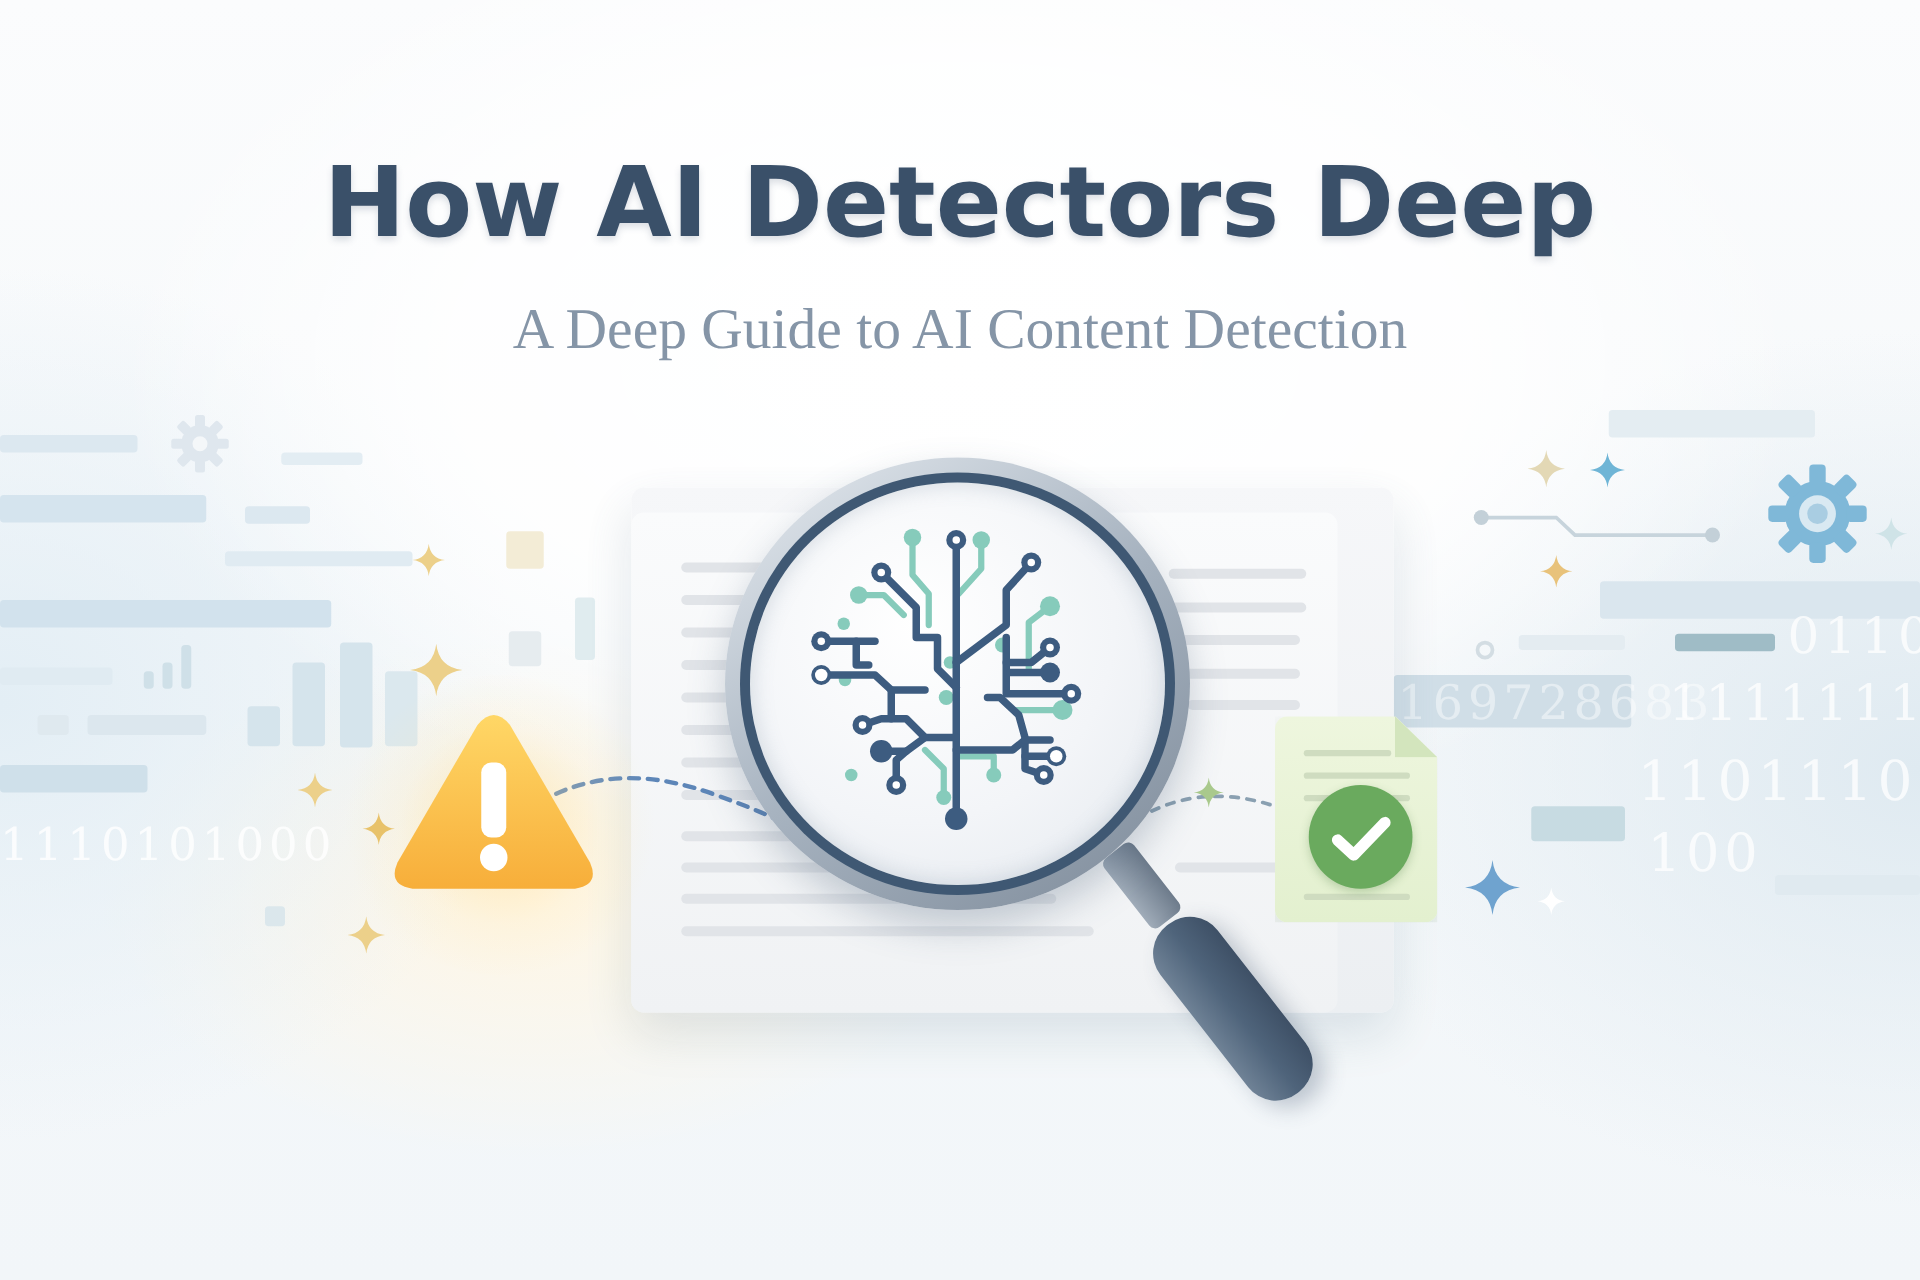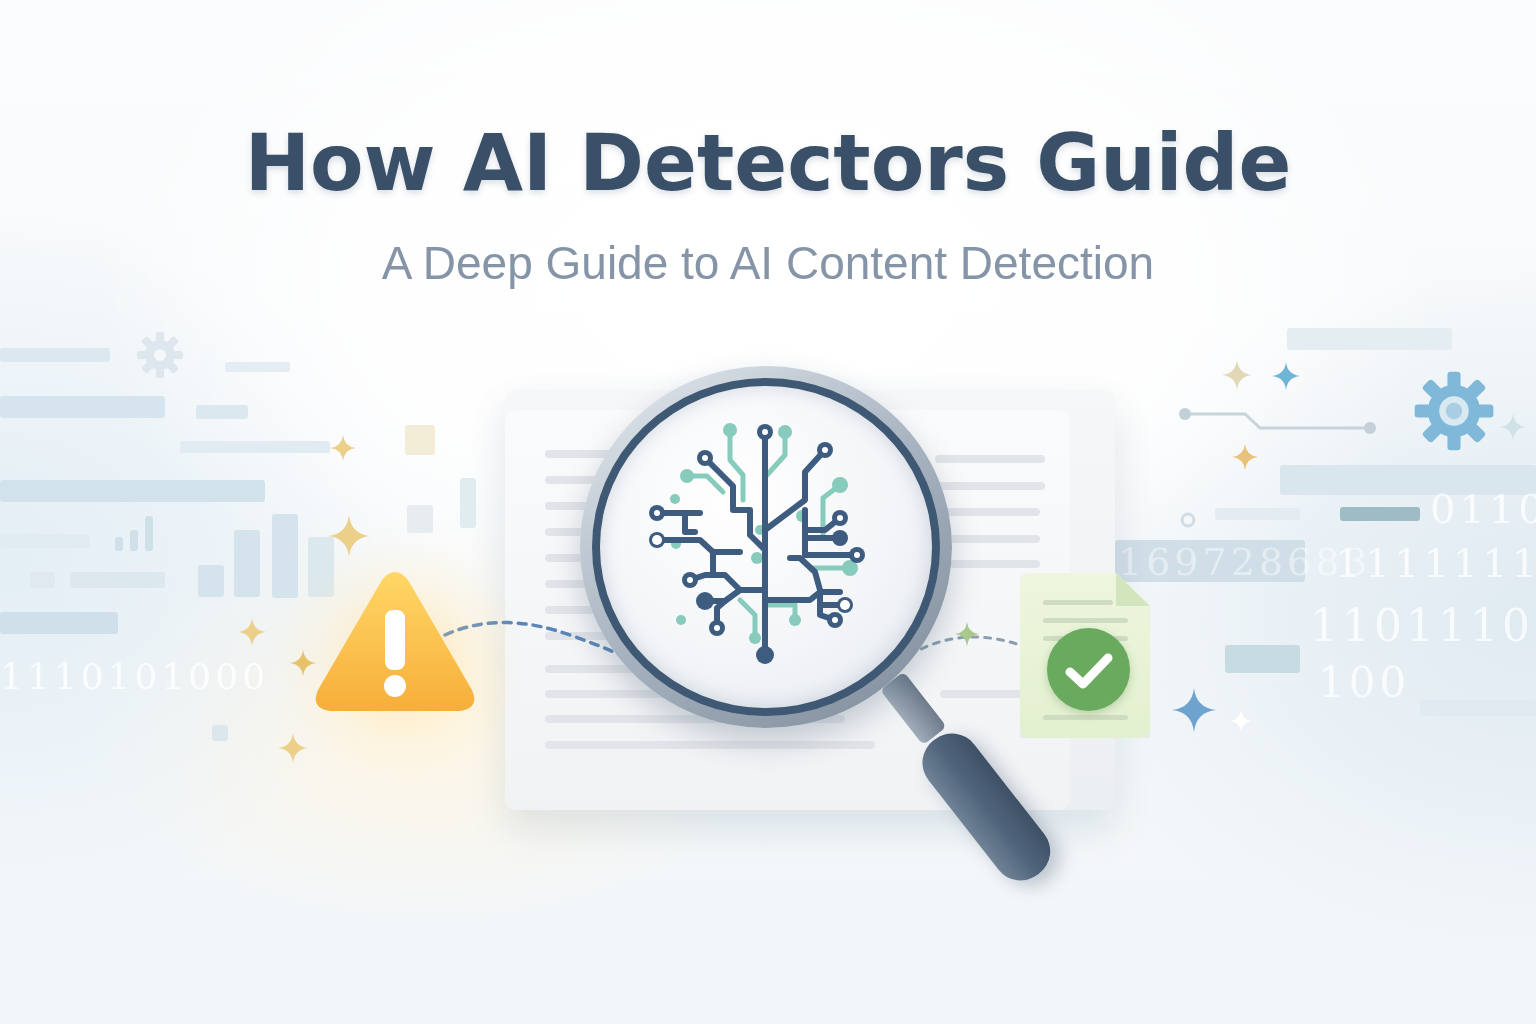--- a/index.html
+++ b/index.html
@@ -23,21 +23,21 @@
     font-family: "DejaVu Sans", sans-serif;
     font-weight: bold;
     font-size: 78px;
     letter-spacing: 0px;
     color: #3a5069;
     text-shadow: 0 3px 6px rgba(60,80,105,0.18);
   }
   .subtitle {
     position: absolute; left: 0; right: 0; top: 236px;
     text-align: center;
-    font-family: Liberation Sans, sans-serif;
+    font-family: Liberation Serif, serif;
     font-size: 46px;
     font-weight: normal;
     color: #8595a7;
     letter-spacing: 0px;
   }
 
   
   .bar { position: absolute; border-radius: 3px; }
   .bin {
     position: absolute;
@@ -203,21 +203,21 @@
   <circle cx="25" cy="25" r="9" fill="#d9e9f2"></circle>
   <circle cx="25" cy="25" r="5" fill="#a9cde2"></circle>
 </svg>
 
 <div class="bin" style="left:1430px;top:486px;font-size:40px;">0110</div>
 <div class="bin" style="left:1118px;top:540px;font-size:38px;color:rgba(255,255,255,0.45);">169728683</div>
 <div class="bin" style="left:1335px;top:540px;font-size:40px;">1111111</div>
 <div class="bin" style="left:1310px;top:600px;font-size:44px;">110111011</div>
 <div class="bin" style="left:1318px;top:658px;font-size:42px;">100</div>
 
-<h1 class="title">How AI Detectors Guide</h1>
+<h1 class="title">How AI Detectors Deep</h1>
 <h2 class="subtitle">A Deep Guide to AI Content Detection</h2>
 
 <div>
   <div class="doc-back"></div>
   <div class="doc-front"></div>
   <div class="doc-line" style="left:545px;top:450px;width:140px;"></div>
   <div class="doc-line" style="left:545px;top:476px;width:120px;"></div>
   <div class="doc-line" style="left:545px;top:502px;width:110px;"></div>
   <div class="doc-line" style="left:545px;top:528px;width:100px;"></div>
   <div class="doc-line" style="left:545px;top:554px;width:90px;"></div>

